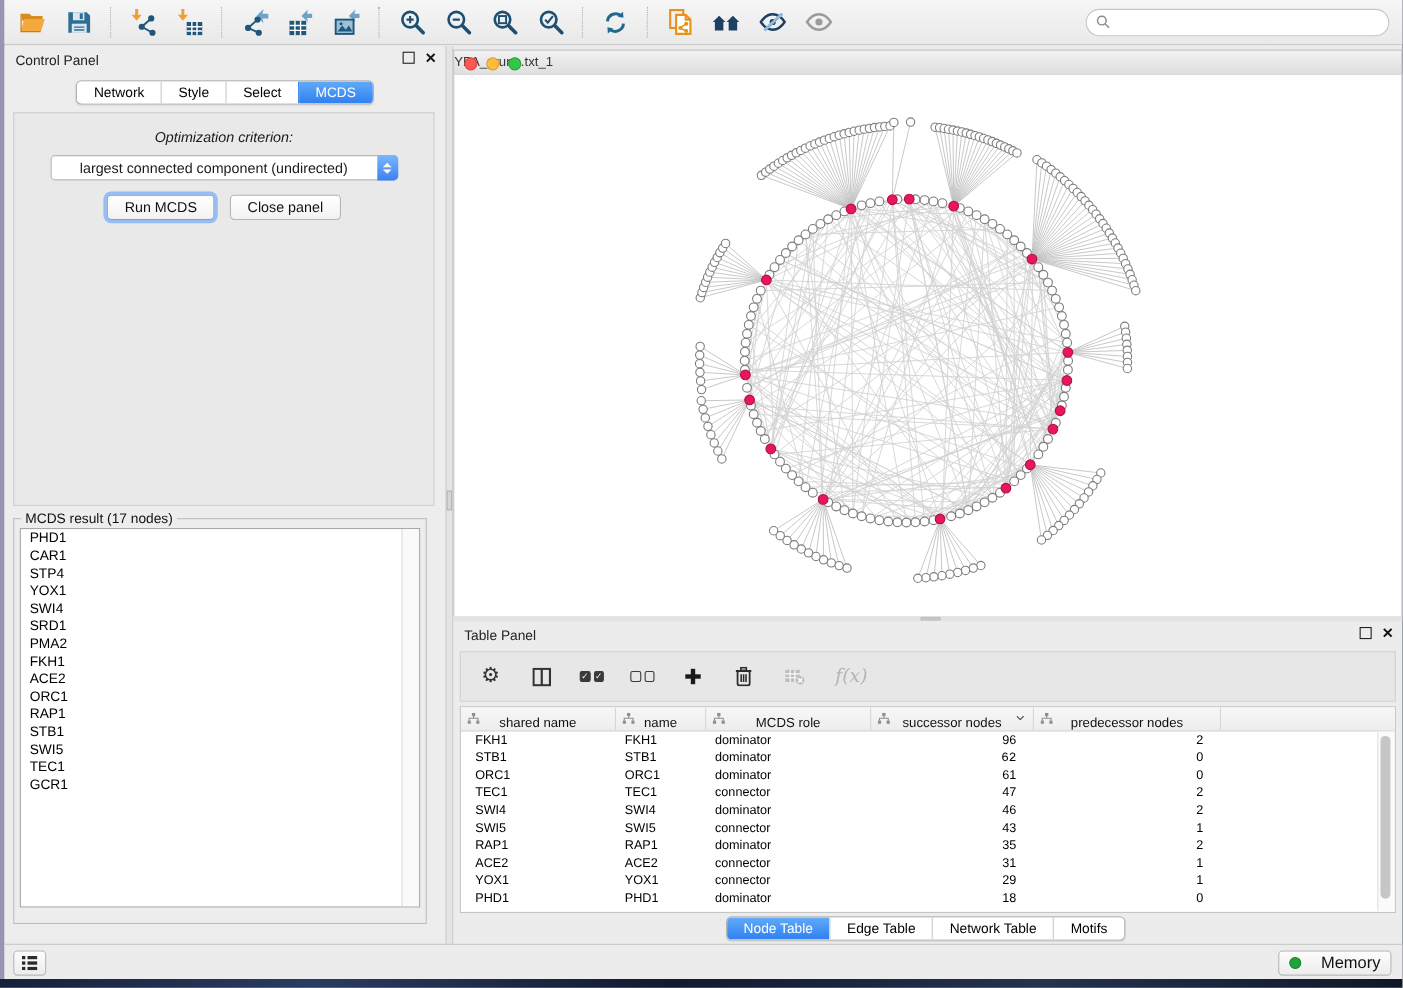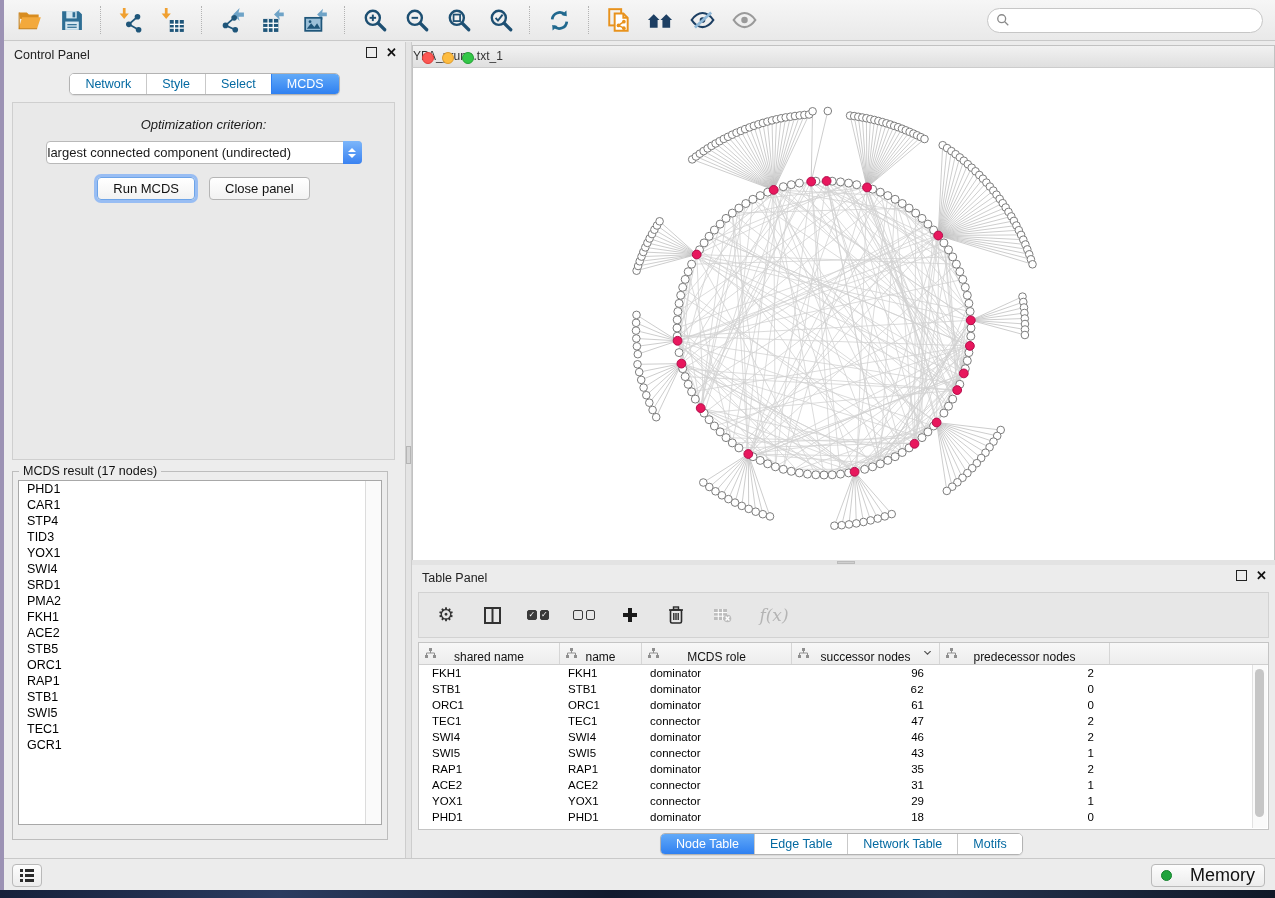--- a/index.html
+++ b/index.html
@@ -25,31 +25,31 @@
   
   .control-panel{position:absolute;left:0;top:42px;width:401px;height:816px;background:#ededed;}
   .cp-header{position:absolute;left:0;top:0;width:100%;height:26px;}
   .panel-title{position:absolute;left:10px;top:6px;font-size:12.5px;color:#222;}
   .win-icons{position:absolute;right:8px;top:5px;display:flex;gap:9px;align-items:center;}
   .float-icon{width:9px;height:9px;border:1.5px solid #222;display:inline-block;}
   .close-icon{font-size:13px;font-weight:bold;color:#111;line-height:11px;}
 
   .seg{display:inline-flex;border:1px solid #b3b3b3;border-radius:5px;overflow:hidden;background:#fff;
     box-shadow:0 1px 1px rgba(0,0,0,.08);}
-  .seg-item{padding:3px 15px;font-size:12.5px;color:#0369a1;background:#fff;border-left:1px solid #c9c9c9;cursor:default;white-space:nowrap;}
+  .seg-item{padding:3px 15px;font-size:12.5px;color:#000000;background:#fff;border-left:1px solid #c9c9c9;cursor:default;white-space:nowrap;}
   .seg-item:first-child{border-left:none;}
   .seg-item.active{background:linear-gradient(#62aaf8,#2f80f1);color:#fff;border-left-color:#2f80f1;}
   .cp-tabs{position:absolute;left:0;top:31px;width:100%;text-align:center;}
 
   .cp-pane{position:absolute;left:8px;top:60px;width:383px;height:358px;box-sizing:border-box;
     background:#e9e9e9;border:1px solid #cfcfcf;}
   .opt-label{margin-top:14px;text-align:center;font-size:13px;color:#1a1a1a;font-style:italic;}
   .dropdown{margin:9px auto 0;width:316px;height:23px;background:#fff;border:1px solid #b9b9b9;border-radius:4px;
     display:flex;align-items:center;position:relative;box-sizing:border-box;}
-  .dropdown .dd-text{flex:1;font-size:13px;padding-left:1px;white-space:nowrap;overflow:hidden;}
+  .dropdown .dd-text{flex:1;font-size:13px;padding-left:26px;white-space:nowrap;overflow:hidden;}
   .dd-stepper{width:19px;height:23px;margin:-1px -1px -1px 0;border-radius:0 4px 4px 0;
     background:linear-gradient(#7cb6fa,#3a82f1);display:flex;flex-direction:column;align-items:center;justify-content:center;gap:2px;}
   .dd-up{width:0;height:0;border-left:4px solid transparent;border-right:4px solid transparent;border-bottom:4px solid #fff;}
   .dd-down{width:0;height:0;border-left:4px solid transparent;border-right:4px solid transparent;border-top:4px solid #fff;}
   .btn-row{margin-top:13px;text-align:center;display:flex;justify-content:center;gap:14px;}
   .push-btn{background:linear-gradient(#ffffff,#f2f2f2);border:1px solid #b5b5b5;border-radius:4px;
     font-size:13px;padding:3px 15px;color:#111;font-family:"Liberation Sans",sans-serif;}
   .push-btn.focused{box-shadow:0 0 0 3px rgba(98,160,250,.6);border-color:#6da4e8;}
 
   .mcds-fieldset{position:absolute;left:8px;top:422px;width:376px;height:376px;box-sizing:border-box;
@@ -106,21 +106,21 @@
   .tp-tabs{position:absolute;left:656px;top:833px;}
 
   
   .status-bar{position:absolute;left:0;top:858px;width:100%;height:32px;box-sizing:border-box;
     background:#ececec;border-top:1px solid #c9c9c9;}
   .sb-btn{position:absolute;left:8px;top:5px;width:30px;height:23px;background:linear-gradient(#fdfdfd,#ececec);
     border:1px solid #b9b9b9;border-radius:4px;display:flex;align-items:center;justify-content:center;box-sizing:border-box;}
   .memory-btn{position:absolute;right:10px;top:5px;height:23px;padding:0 9px;display:flex;align-items:center;gap:6px;
     background:linear-gradient(#fdfdfd,#ececec);border:1px solid #b9b9b9;border-radius:4px;box-sizing:border-box;}
   .mem-dot{width:11px;height:11px;border-radius:50%;background:#1fa33c;border:1px solid #15812d;box-sizing:border-box;}
-  .memory-label{font-size:18px;color:#111;margin-left:12px;}
+  .memory-label{font-size:15px;color:#111;margin-left:12px;}
 </style>
 </head>
 <body>
 
 <div class="edge-strip"></div>
 
 <div class="app">
 
   <div class="toolbar">
     <span class="tb-btn">
@@ -307,28 +307,26 @@
       </div>
     </div>
     <fieldset class="mcds-fieldset">
       <legend>MCDS result (17 nodes)</legend>
       <div style="position:relative;height:calc(100% - 8px);">
         <div class="mcds-list" id="mcds-list">
           <div class="mcds-scroll"></div>
         <div class="list-item">PHD1</div>
             <div class="list-item">CAR1</div>
             <div class="list-item">STP4</div>
-            <div class="list-item">TID3</div>
             <div class="list-item">YOX1</div>
             <div class="list-item">SWI4</div>
             <div class="list-item">SRD1</div>
             <div class="list-item">PMA2</div>
             <div class="list-item">FKH1</div>
             <div class="list-item">ACE2</div>
-            <div class="list-item">STB5</div>
             <div class="list-item">ORC1</div>
             <div class="list-item">RAP1</div>
             <div class="list-item">STB1</div>
             <div class="list-item">SWI5</div>
             <div class="list-item">TEC1</div>
             <div class="list-item">GCR1</div>
           </div>
       </div>
     </fieldset>
   </div>

